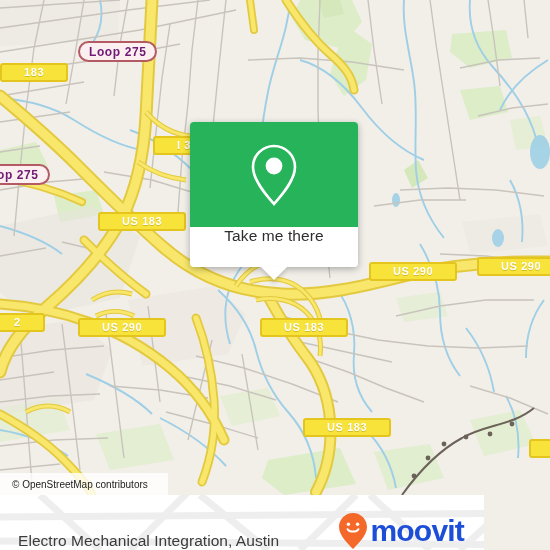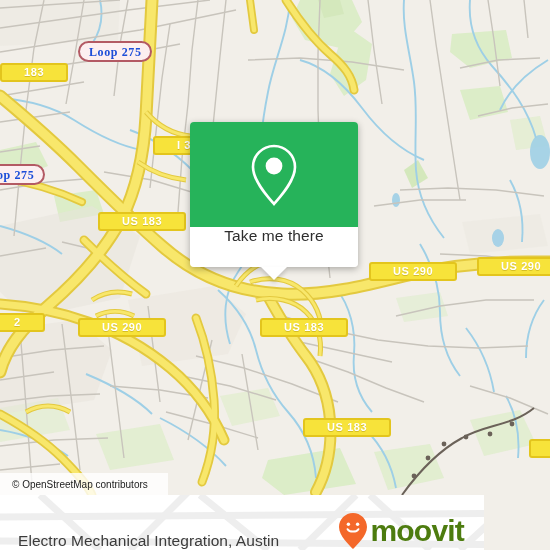--- a/index.html
+++ b/index.html
@@ -42,26 +42,25 @@
     height: 19px;
     padding: 0 22px;
     white-space: nowrap;
     font-family: "Liberation Sans", sans-serif;
     line-height: 1;
   }
   .shield.loop {
     background: #fceff0;
     border: 2px solid #b35a64;
     border-radius: 11px;
-    color: #1d4ed8;
+    color: #701a75;
     text-shadow: none;
     height: 21px;
     padding: 0 9px;
     font-size: 12px;
-    font-family: Liberation Serif, serif;
   }
 
   
   .popup {
     position: absolute;
     left: 190px; top: 122px;
     width: 168px;
     border-radius: 4px;
     box-shadow: 0 2px 7px rgba(0,0,0,.30);
     overflow: visible;
@@ -143,21 +142,21 @@
   .brand {
     position: relative;
     display: flex;
     align-items: center;
     gap: 2px;
     z-index: 2;
   }
   .brand-text {
     font-size: 30px;
     font-weight: bold;
-    color: #4d7c0f;
+    color: #1d4ed8;
     letter-spacing: -0.8px;
     line-height: 1;
   }
 </style>
 </head>
 <body>
 
 <div id="app">
 
   <div class="map">

